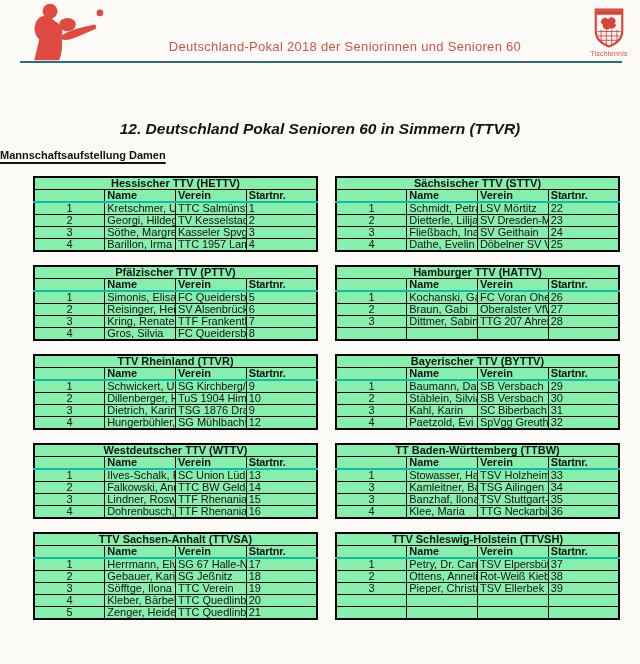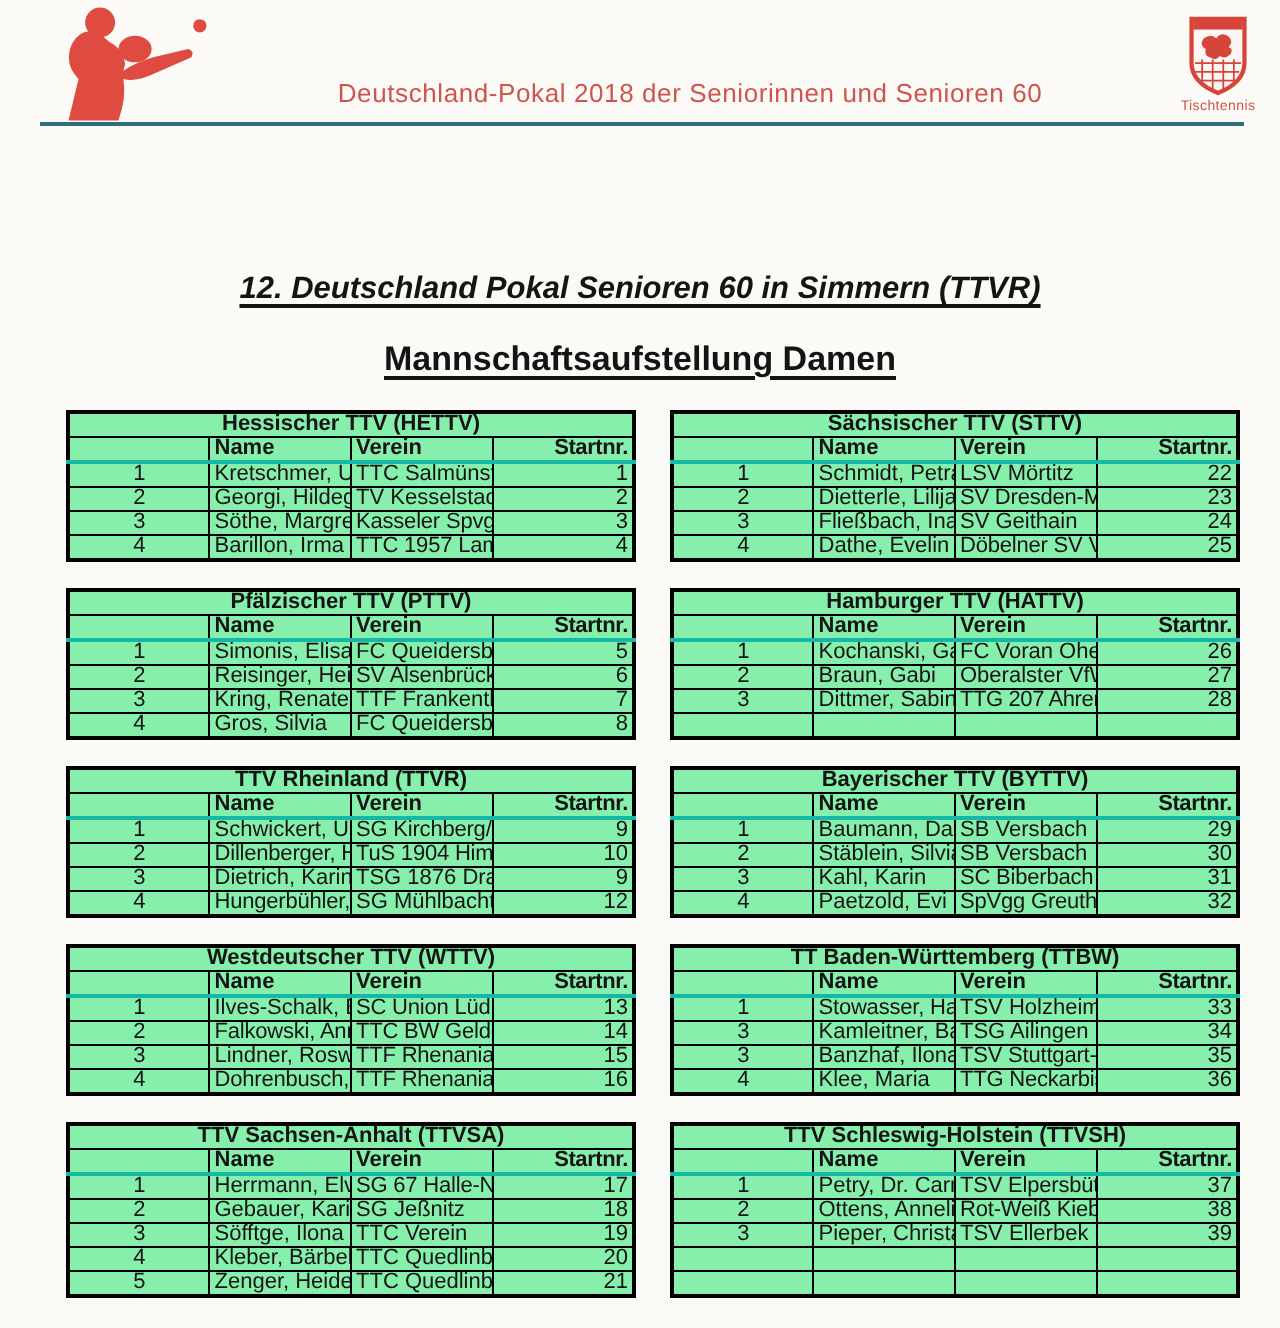--- a/index.html
+++ b/index.html
@@ -23,27 +23,27 @@
     position:absolute; left:20px; top:61px; width:602px; height:2px;
     background:#2e6e78;
   }
   .crest { position:absolute; left:586px; top:7px; width:46px; text-align:center; }
   .crest svg { display:block; margin:0 auto; }
   .crest-label { font-size:7px; color:#cf544c; margin-top:1px; letter-spacing:.2px; }
 
   
   .doc-main { position:absolute; top:120px; left:0; width:640px; }
   .page-title {
-    margin:16px; text-align:center;
+    margin:0; text-align:center;
     font-size:15.5px; font-weight:bold; font-style:italic;
-    text-decoration:underline; text-underline-offset:3px; text-decoration-thickness:2px;
+    text-underline-offset:3px; text-decoration-thickness:2px;
   }
   .page-subtitle {
-    margin:11px 0 0 0; text-align:center;
-    font-size:17px; font-weight:bold;
+    margin:11px 0 0 0; text-align:left;
+    font-size:11px; font-weight:bold;
     text-decoration:underline; text-underline-offset:3px; text-decoration-thickness:1.5px;
   }
 
   
   .tables-grid { margin:15px 0 0 33px; display:flex; gap:17px; }
   .tcol { display:flex; flex-direction:column; gap:13px; width:285px; }
 
   table.team-table {
     border-collapse:collapse; table-layout:fixed; width:285px;
     background:#86efac; border:2px solid #000;
@@ -55,21 +55,21 @@
     vertical-align:middle;
   }
   td.tbl-title {
     text-align:center; font-weight:bold; font-size:11.5px;
     border-bottom:2px solid #000;
   }
   tr.hdr-row td { border-bottom:2px solid #14b8a6; font-weight:bold; }
   .col-nr    { width:20px; text-align:center; }
   .col-name  { width:112px; }
   .col-verein{ width:117px; }
-  .col-start { width:34px; text-align:right;margin-left:17px; }
+  .col-start { width:34px; text-align:left;margin-left:17px; }
   td.hdr-start { font-size:9.5px; letter-spacing:-.2px; }
   td.cond  { font-size:9.3px; letter-spacing:-.1px; }
   td.cond2 { font-size:8.2px; letter-spacing:-.2px; }
 </style>
 </head>
 <body>
 
 <div class="letterhead">
   <svg class="logo-player" viewBox="0 0 130 72" xmlns="http://www.w3.org/2000/svg">
     <g fill="#df4b40">

